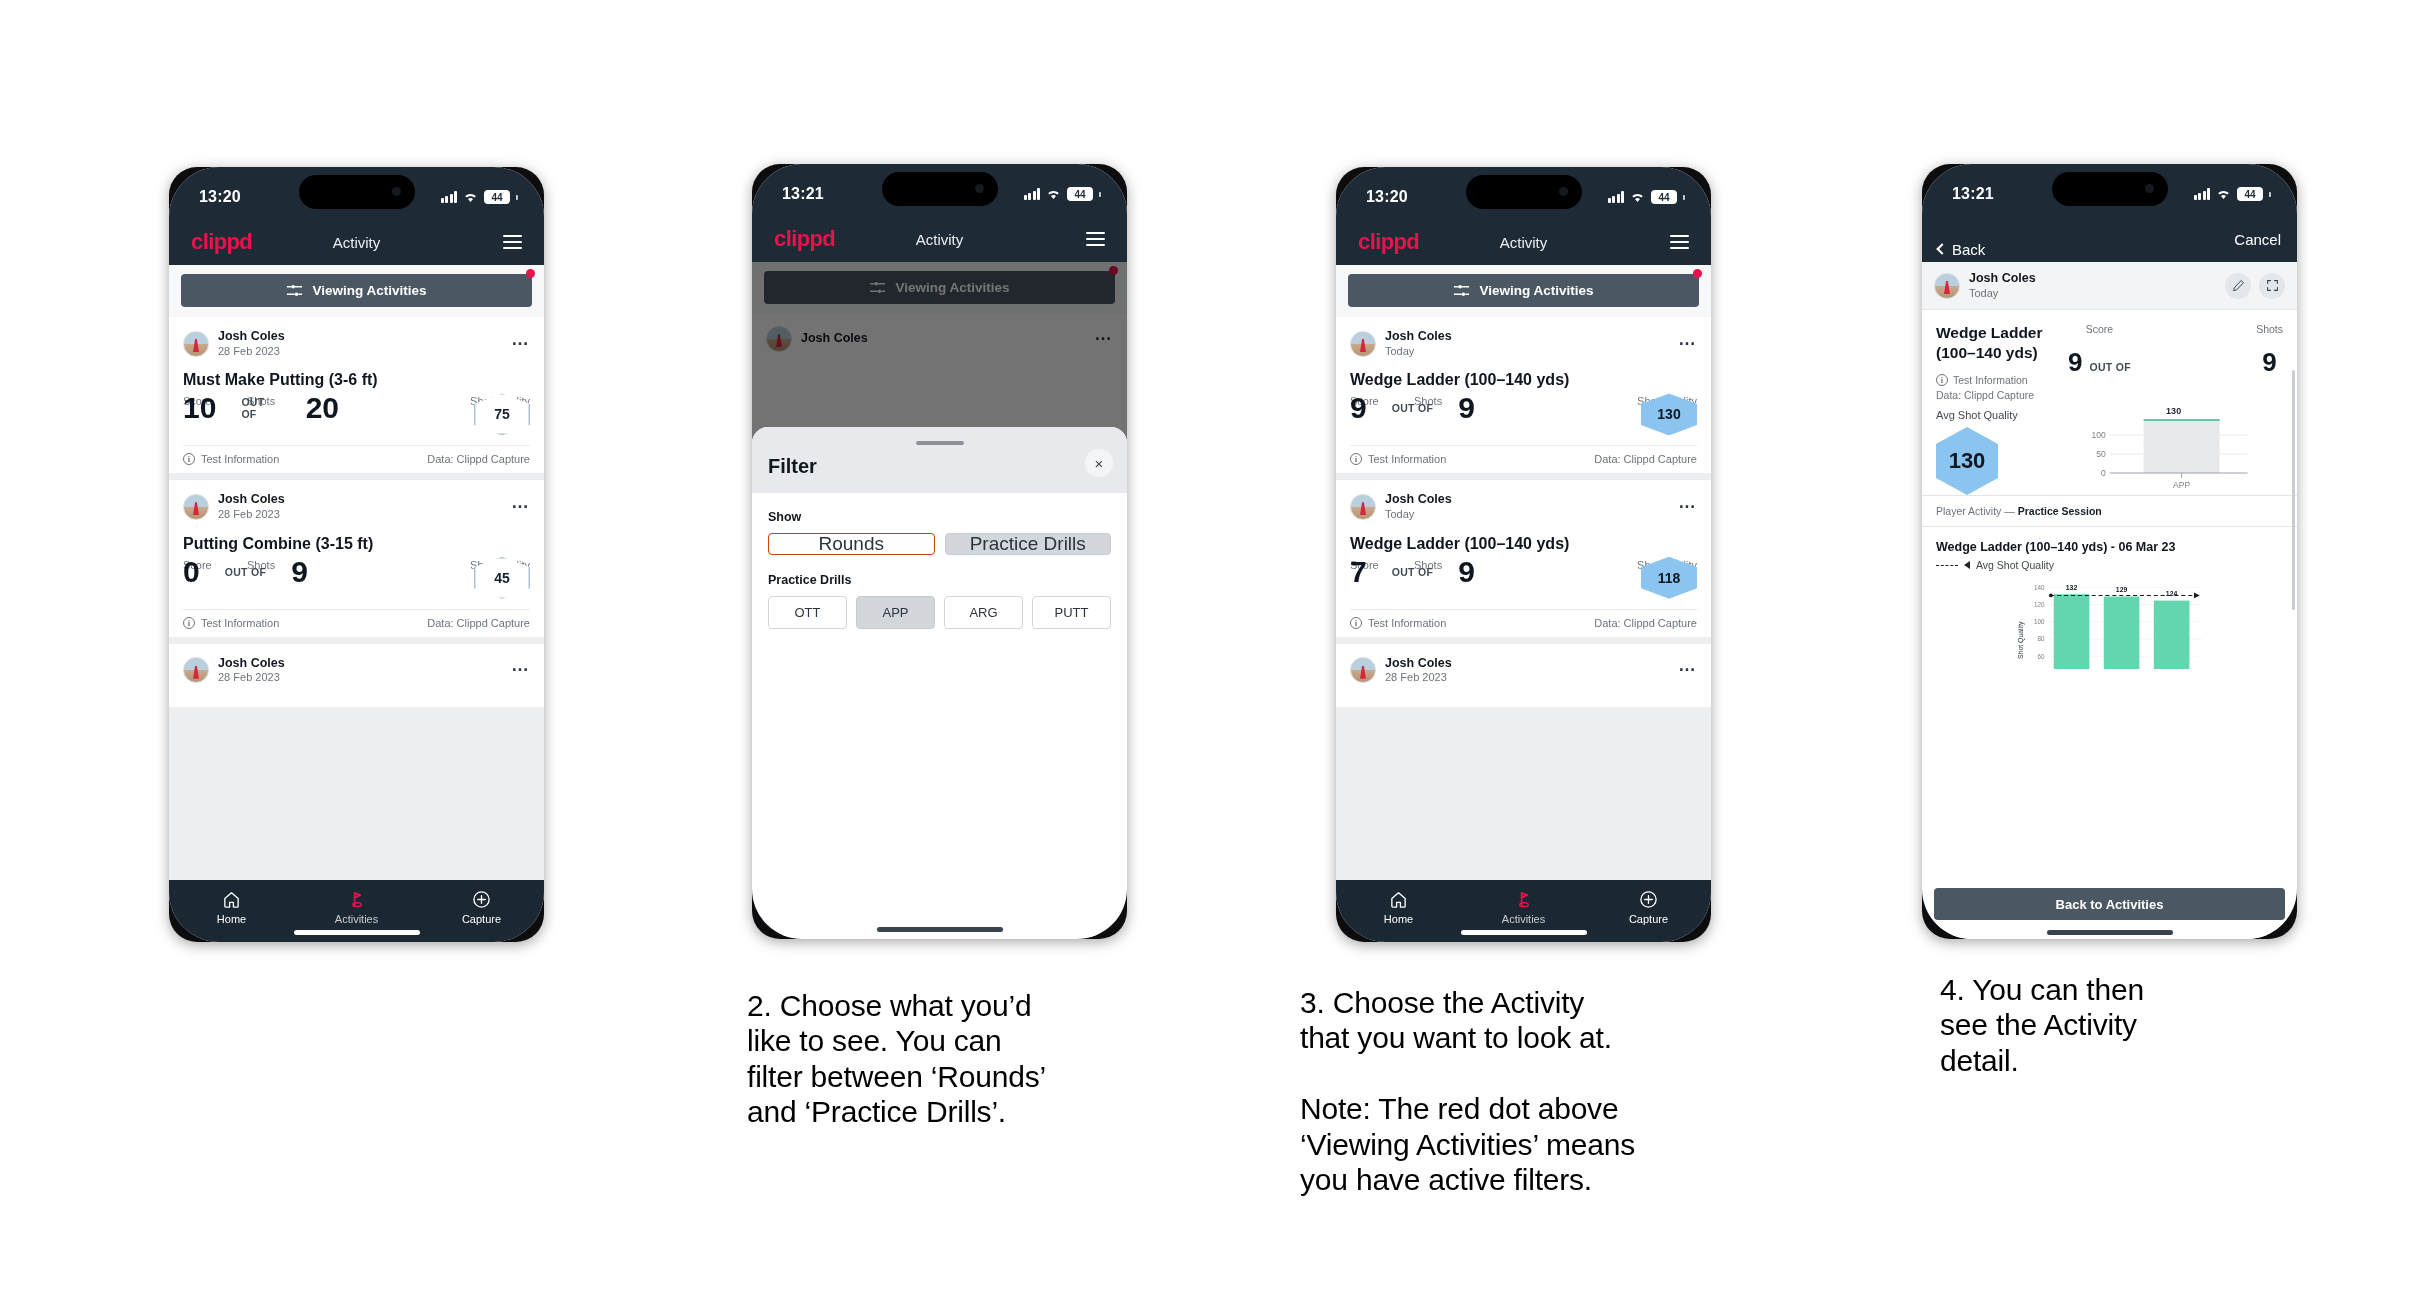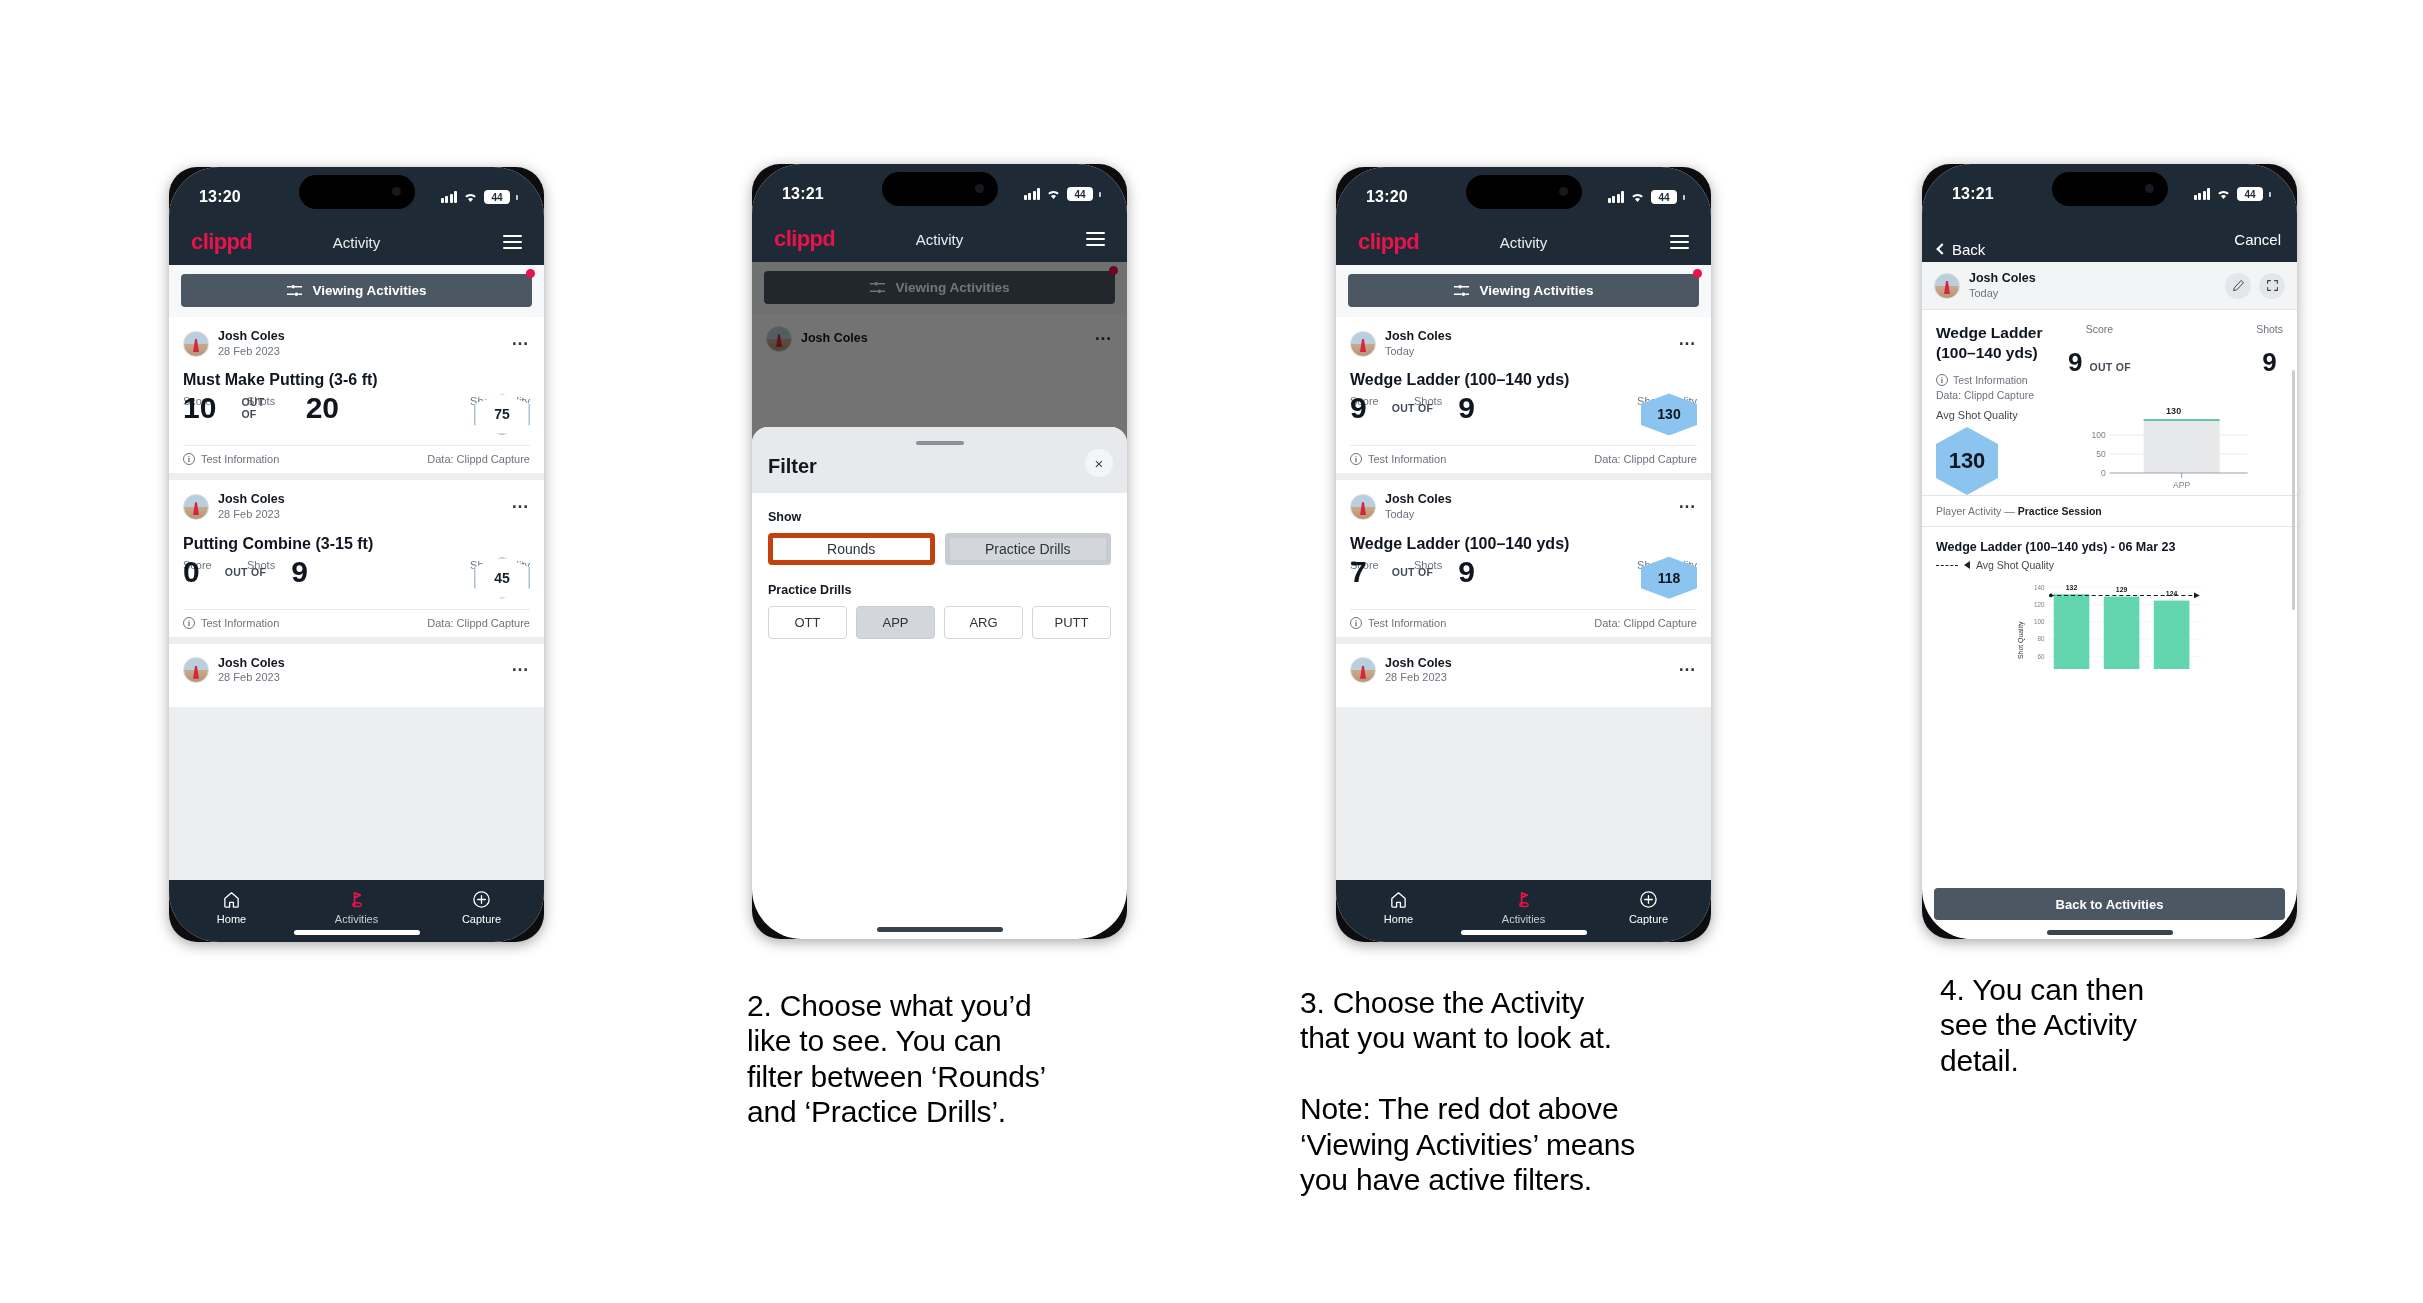--- a/index.html
+++ b/index.html
@@ -168,23 +168,23 @@
   .sheet-title { font-size:20px; font-weight:bold; color:#12181f; }
   .closebtn {
     position:absolute; right:14px; top:22px; width:28px;height:28px;border-radius:50%;
     background:#f4f5f6; display:flex;align-items:center;justify-content:center;
     font-size:15px; color:#3c444d;
   }
   .sheet-body { padding:17px 16px 0; flex:1 1 auto; }
   .grp-lab { font-size:12.5px; font-weight:bold; color:#12181f; margin-bottom:9px; }
   .seg { display:flex; gap:10px; margin-bottom:18px; }
   .seg .opt {
-    flex:1; height:32px; border:5px solid #c2410c; border-radius:4px;
+    flex:1; height:22px; border:1px solid #c2410c; border-radius:4px;
     display:flex;align-items:center;justify-content:center;
-    font-size:14px; color:#2c343d; background:#fff;
+    font-size:19px; color:#2c343d; background:#fff;
   }
   .seg .opt.sel { background:#d3d7dc; border-color:#c7ccd2; }
   .chips { display:flex; gap:9px; }
   .chips .opt {
     flex:1; height:33px; border:1px solid #d2d6db; border-radius:4px;
     display:flex;align-items:center;justify-content:center;
     font-size:13px; color:#2c343d; background:#fff;
   }
   .chips .opt.sel { background:#d3d7dc; border-color:#c7ccd2; }
   .sheet-foot { display:flex; gap:11px; padding:0 16px 26px; }

